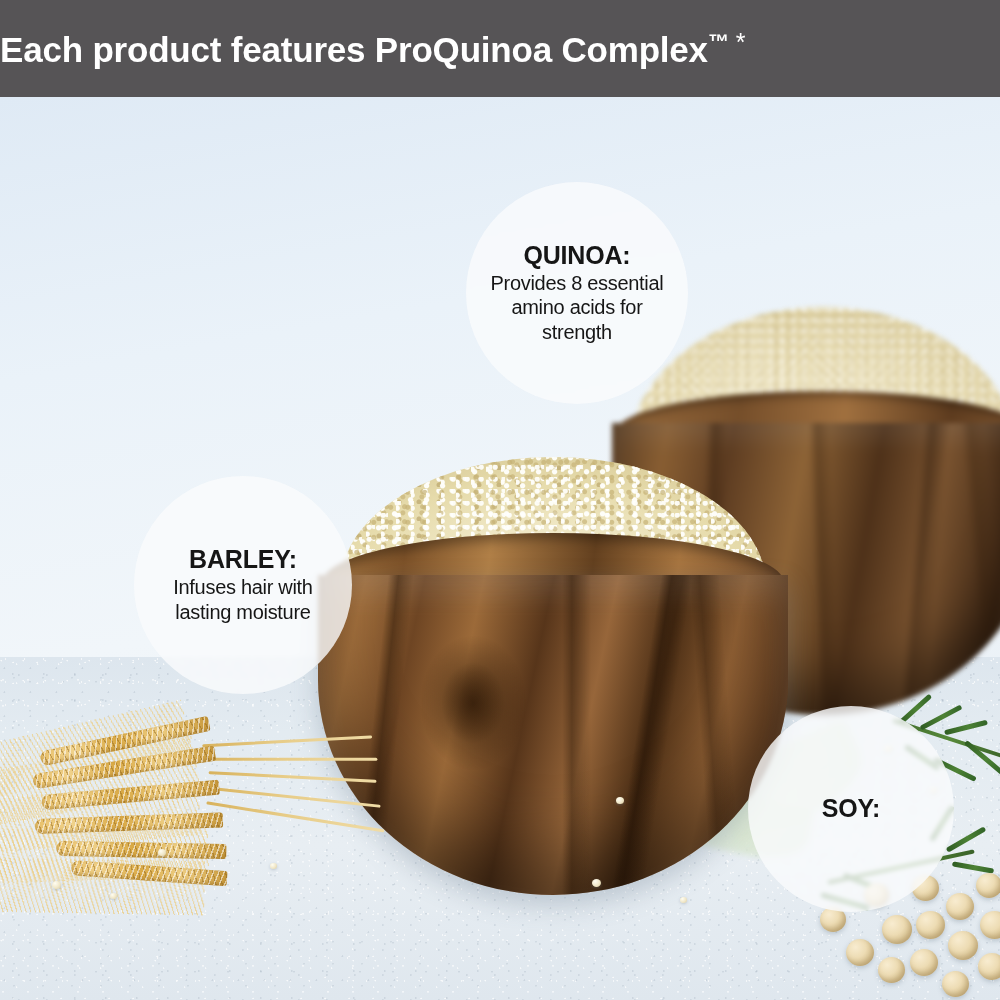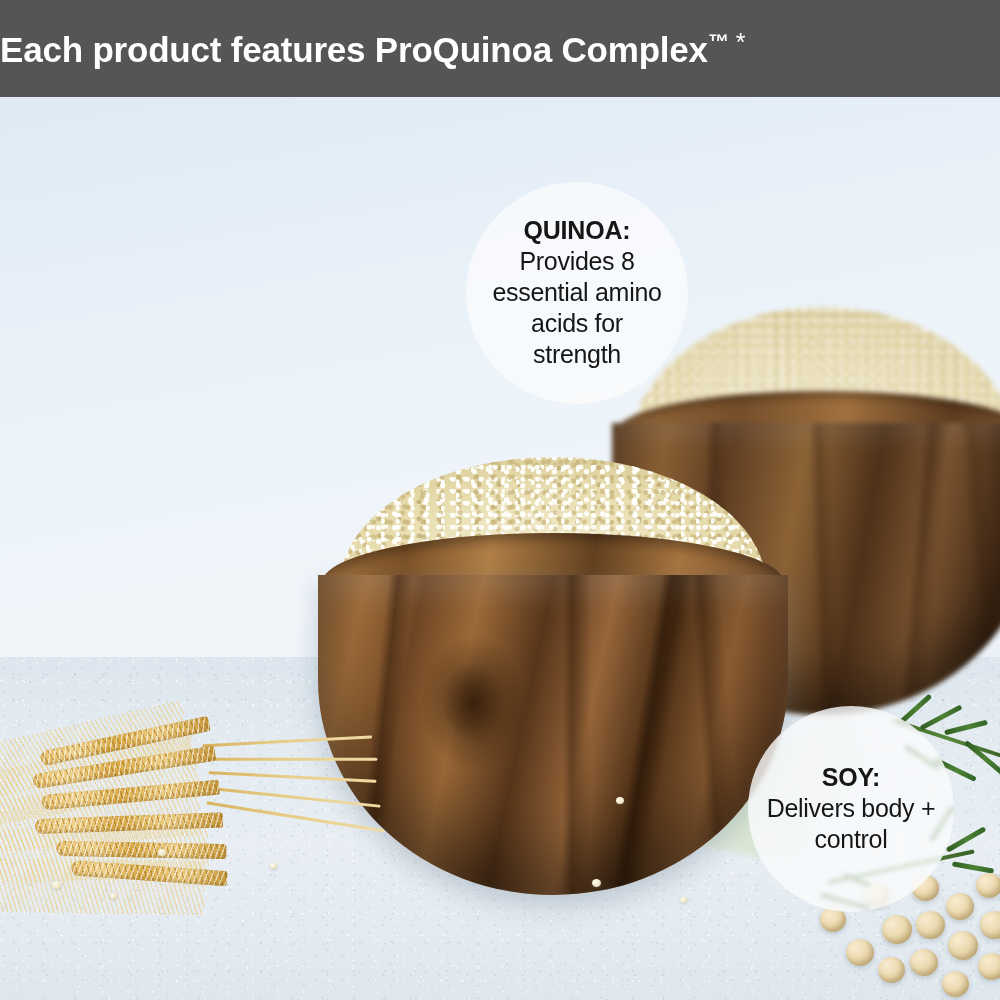--- a/index.html
+++ b/index.html
@@ -334,21 +334,21 @@
   }
   .callout .c-title {
     font-size: 25px;
     font-weight: bold;
     line-height: 1.18;
     letter-spacing: -0.2px;
     text-align: right;
   }
   .callout .c-title .colon { font-weight: bold; }
   .callout .c-desc {
-    font-size: 25px;
+    font-size: 20px;
     font-weight: normal;
     line-height: 1.24;
     letter-spacing: -0.3px;
     padding: 0 6px;
   }
 
   #callout-quinoa {
     left: 466px; top: 182px;
     width: 222px; height: 222px;
     padding: 0 14px;
@@ -475,20 +475,23 @@
     <div class="header-title">
       <span>Each product features ProQuinoa Complex</span><span class="tm">™</span><span class="asterisk">*</span>
     </div>
   </div>
 
   <div class="callout" id="callout-quinoa">
     <div class="c-title"><span>QUINOA</span><span class="colon">:</span></div>
     <div class="c-desc">Provides 8 essential amino acids for strength</div>
   </div>
 
+  <div class="callout" id="callout-barley">
+    <div class="c-title"><span>BARLEY</span><span class="colon">:</span></div>
+    <div class="c-desc">Infuses hair with lasting moisture</div>
+  </div>
 
   <div class="callout" id="callout-soy">
     <div class="c-title"><span>SOY</span><span class="colon">:</span></div>
-    <div class="c-desc">Delivers body + control</div>
   </div>
 
 
 </div>
 
 </body></html>

